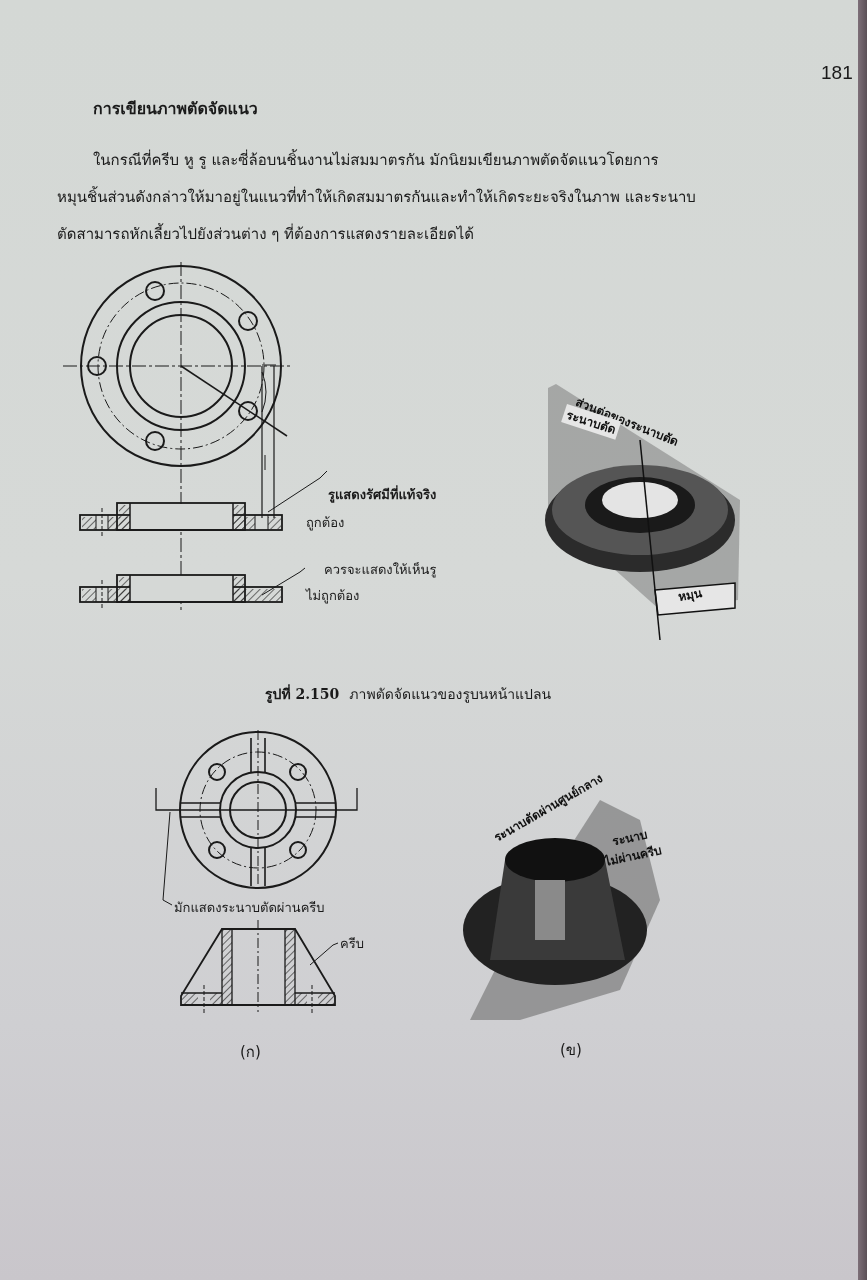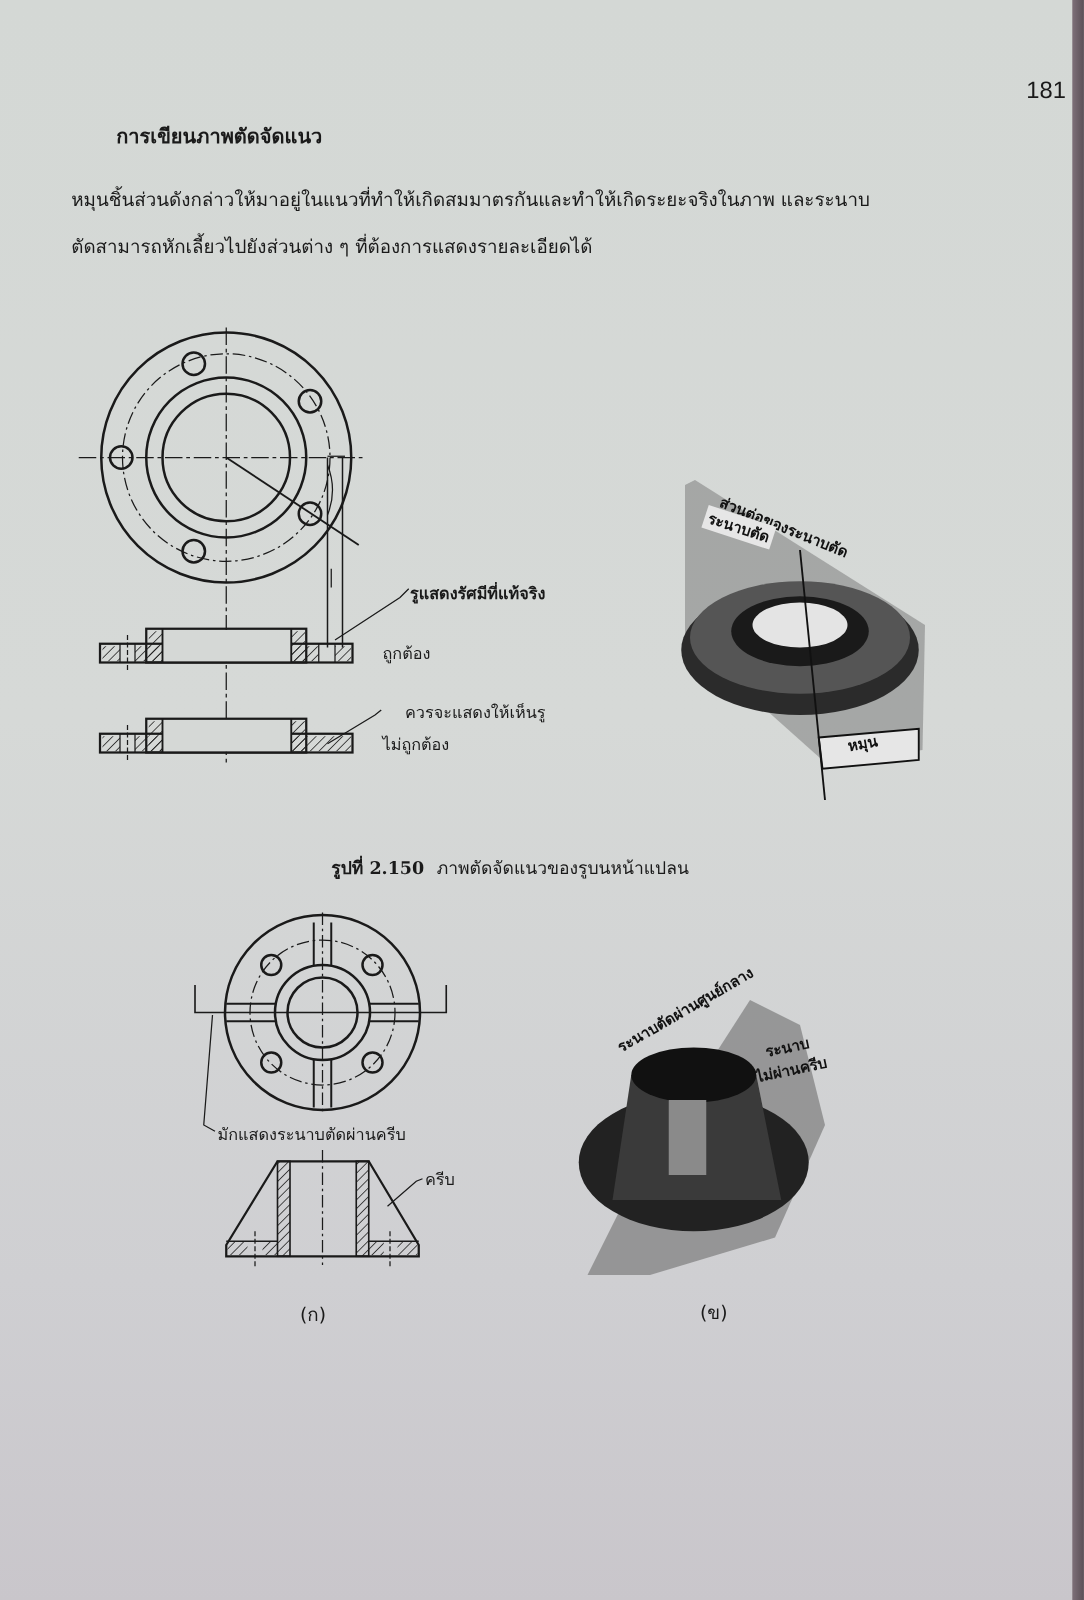--- a/index.html
+++ b/index.html
@@ -50,20 +50,21 @@
 </head>
 <body>
 
 <div class="page">
 
   <div class="page-number">181</div>
 
   <div class="heading">การเขียนภาพตัดจัดแนว</div>
 
   <div class="para">
+    <span>ในกรณีที่ครีบ หู รู และซี่ล้อบนชิ้นงานไม่สมมาตรกัน มักนิยมเขียนภาพตัดจัดแนวโดยการ</span>
     <span style="text-indent:0">หมุนชิ้นส่วนดังกล่าวให้มาอยู่ในแนวที่ทำให้เกิดสมมาตรกันและทำให้เกิดระยะจริงในภาพ และระนาบ</span>
     <span style="text-indent:0">ตัดสามารถหักเลี้ยวไปยังส่วนต่าง ๆ ที่ต้องการแสดงรายละเอียดได้</span>
   </div>
 
   <svg style="left:0;top:0" width="867" height="700" viewBox="0 0 867 700">
     <defs>
       <pattern id="hatch" width="5" height="5" patternUnits="userSpaceOnUse" patternTransform="rotate(45)">
         <line x1="0" y1="0" x2="0" y2="5" stroke="#1a1a1a" stroke-width="1.2"></line>
       </pattern>
     </defs>
@@ -129,21 +130,21 @@
       <polygon points="548,388 556,384 740,500 738,600 660,610 548,510" fill="#7d7d7d" opacity="0.55"></polygon>
       <ellipse cx="640" cy="520" rx="95" ry="52" fill="#2b2b2b"></ellipse>
       <ellipse cx="640" cy="510" rx="88" ry="45" fill="#555"></ellipse>
       <ellipse cx="640" cy="505" rx="55" ry="28" fill="#1a1a1a"></ellipse>
       <ellipse cx="640" cy="500" rx="38" ry="18" fill="#e4e4e4"></ellipse>
       <polygon points="655,590 735,583 735,608 658,615" fill="#e6e6e6" stroke="#111" stroke-width="1.5"></polygon>
       <line x1="640" y1="440" x2="660" y2="640" stroke="#111" stroke-width="1.5"></line>
     </g>
   </svg>
 
-  <div class="fig-label" style="left:328px;top:464px;font-weight:bold;">รูแสดงรัศมีที่แท้จริง</div>
+  <div class="fig-label" style="left:328px;top:484px;font-weight:bold;">รูแสดงรัศมีที่แท้จริง</div>
   <div class="fig-label" style="left:306px;top:512px;">ถูกต้อง</div>
   <div class="fig-label" style="left:324px;top:559px;">ควรจะแสดงให้เห็นรู</div>
   <div class="fig-label" style="left:306px;top:585px;">ไม่ถูกต้อง</div>
 
   <div class="iso-label" style="left:580px;top:392px;transform:rotate(22deg);transform-origin:left top;">ส่วนต่อของระนาบตัด</div>
   <div class="iso-label" style="left:567px;top:404px;transform:rotate(18deg);transform-origin:left top;background:#e6e6e6;padding:0 3px;">ระนาบตัด</div>
   <div class="iso-label" style="left:678px;top:585px;transform:rotate(-10deg);">หมุน</div>
 
   <div class="caption" style="left:265px;top:683px;">
     <span>รูปที่ 2.150</span><span class="cap-title">ภาพตัดจัดแนวของรูบนหน้าแปลน</span>

